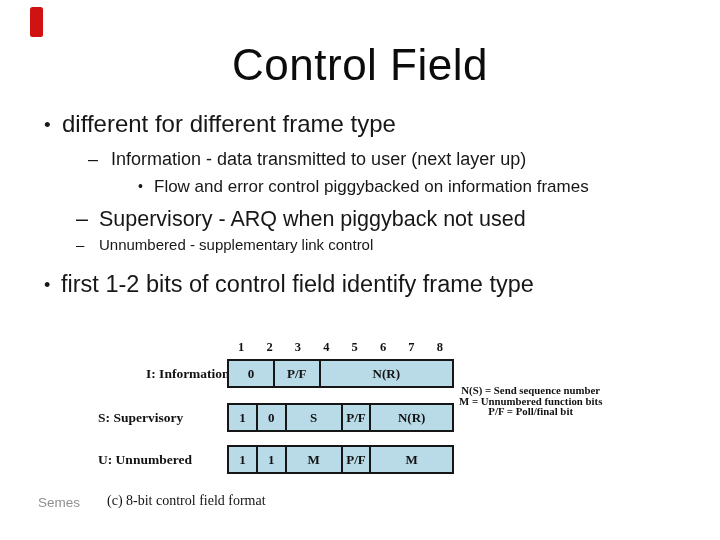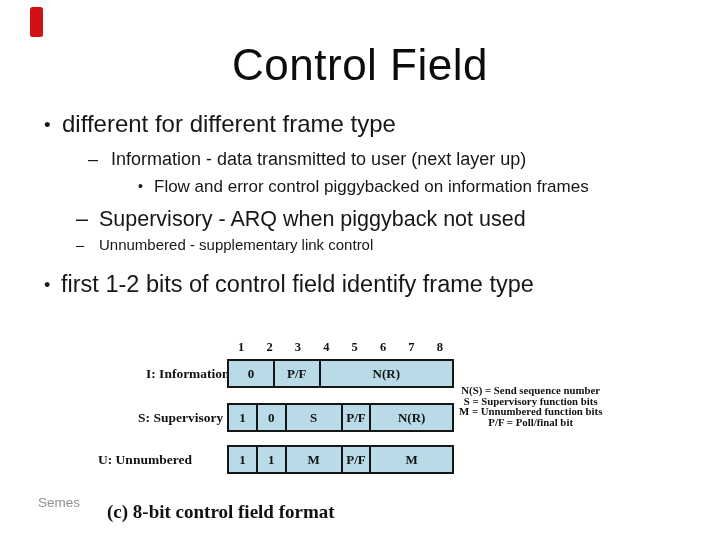--- a/index.html
+++ b/index.html
@@ -33,24 +33,24 @@
   .bitnums span{flex:1 1 0;text-align:center;font-weight:bold;font-size:12.5px;}
   .frow{position:absolute;left:139px;width:227px;height:29px;display:flex;
         border:2px solid #161616;box-sizing:border-box;background:var(--cell-fill,#b9dbe8);}
   .row-i{top:23px;} .row-s{top:67px;} .row-u{top:109px;}
   .cell{flex-basis:0;display:flex;align-items:center;justify-content:center;
         background:var(--cell-fill,#b9dbe8);border-left:2px solid #161616;
         font-weight:bold;font-size:13px;box-sizing:border-box;}
   .cell:first-child{border-left:none;}
   .w1{flex-grow:1;} .w2{flex-grow:2;} .w3{flex-grow:3;}
   .rowlabel{position:absolute;left:10px;width:125px;font-weight:bold;font-size:13.5px;white-space:nowrap;}
-  .lab-i{top:30px;margin-left:48px;} .lab-s{top:74px;margin-left:40px;} .lab-u{top:116px;}
+  .lab-i{top:30px;margin-left:48px;} .lab-s{top:74px;} .lab-u{top:116px;}
   .legend{position:absolute;left:371px;top:49px;font-weight:bold;font-size:10.8px;
           line-height:10.6px;white-space:nowrap;text-align:center;}
-  .caption{position:absolute;left:19px;top:157px;font-weight:bold;font-size:19px;white-space:nowrap;margin-top:8px;}
+  .caption{position:absolute;left:19px;top:157px;font-weight:normal;font-size:14px;white-space:nowrap;}
 </style>
 </head>
 <body>
 
 <div class="slide">
 
   <div class="accent-bar"></div>
 
   <h1 class="title">Control Field</h1>
 
@@ -113,21 +113,20 @@
     <div class="frow row-u">
       <div class="cell w1">1</div>
       <div class="cell w1">1</div>
       <div class="cell w2">M</div>
       <div class="cell w1">P/F</div>
       <div class="cell w3">M</div>
     </div>
 
     <div class="legend">
       <div>N(S) = Send sequence number</div>
-      <div>S = Supervisory function bits</div>
       <div>M = Unnumbered function bits</div>
       <div>P/F = Poll/final bit</div>
     </div>
 
     <div class="caption">(c) 8-bit control field format</div>
   </div>
 
 </div>
 
 </body></html>

